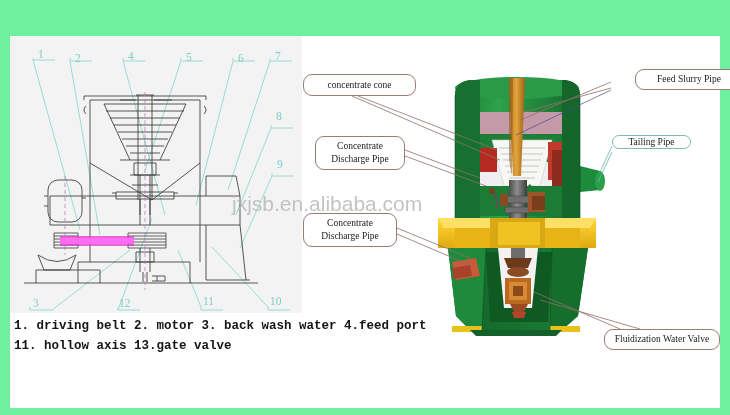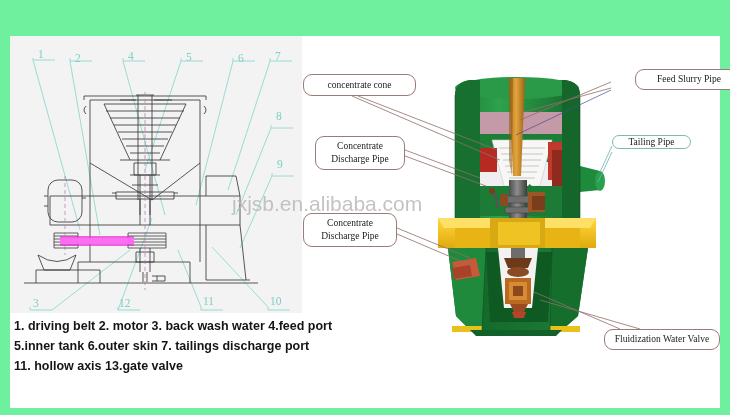--- a/index.html
+++ b/index.html
@@ -32,21 +32,21 @@
     box-sizing:border-box;
   }
   
   .left-panel{
     position:absolute;left:10px;top:36px;width:292px;height:277px;
     background:#f2f3f2;
   }
   
   .legend{
     position:absolute;left:14px;top:316px;width:350px;height:86px;
-    font-family:Liberation Sans, sans-serif;
+    font-family:Liberation Mono, monospace;
     font-size:12.5px;
     color:#151515;
     font-weight:bold;
     line-height:20px;
   }
   .legend div{white-space:nowrap;}
   
   svg.layer{position:absolute;left:0;top:0;overflow:visible;}
   
   .bubble{
@@ -443,17 +443,16 @@
 
     <div class="bubble" style="left:604px;top:329px;width:116px;height:21px;">
       <span>Fluidization Water Valve</span>
     </div>
   </div>
 
   <div class="watermark">jxjsb.en.alibaba.com</div>
 
   <div class="legend">
     <div>1. driving  belt   2. motor    3. back wash water   4.feed port</div>
-    <div>5.inner tank     6.outer skin   7. tailings discharge port</div>
     <div>11. hollow axis          13.gate valve</div>
   </div>
 
 </div>
 
 </body></html>

